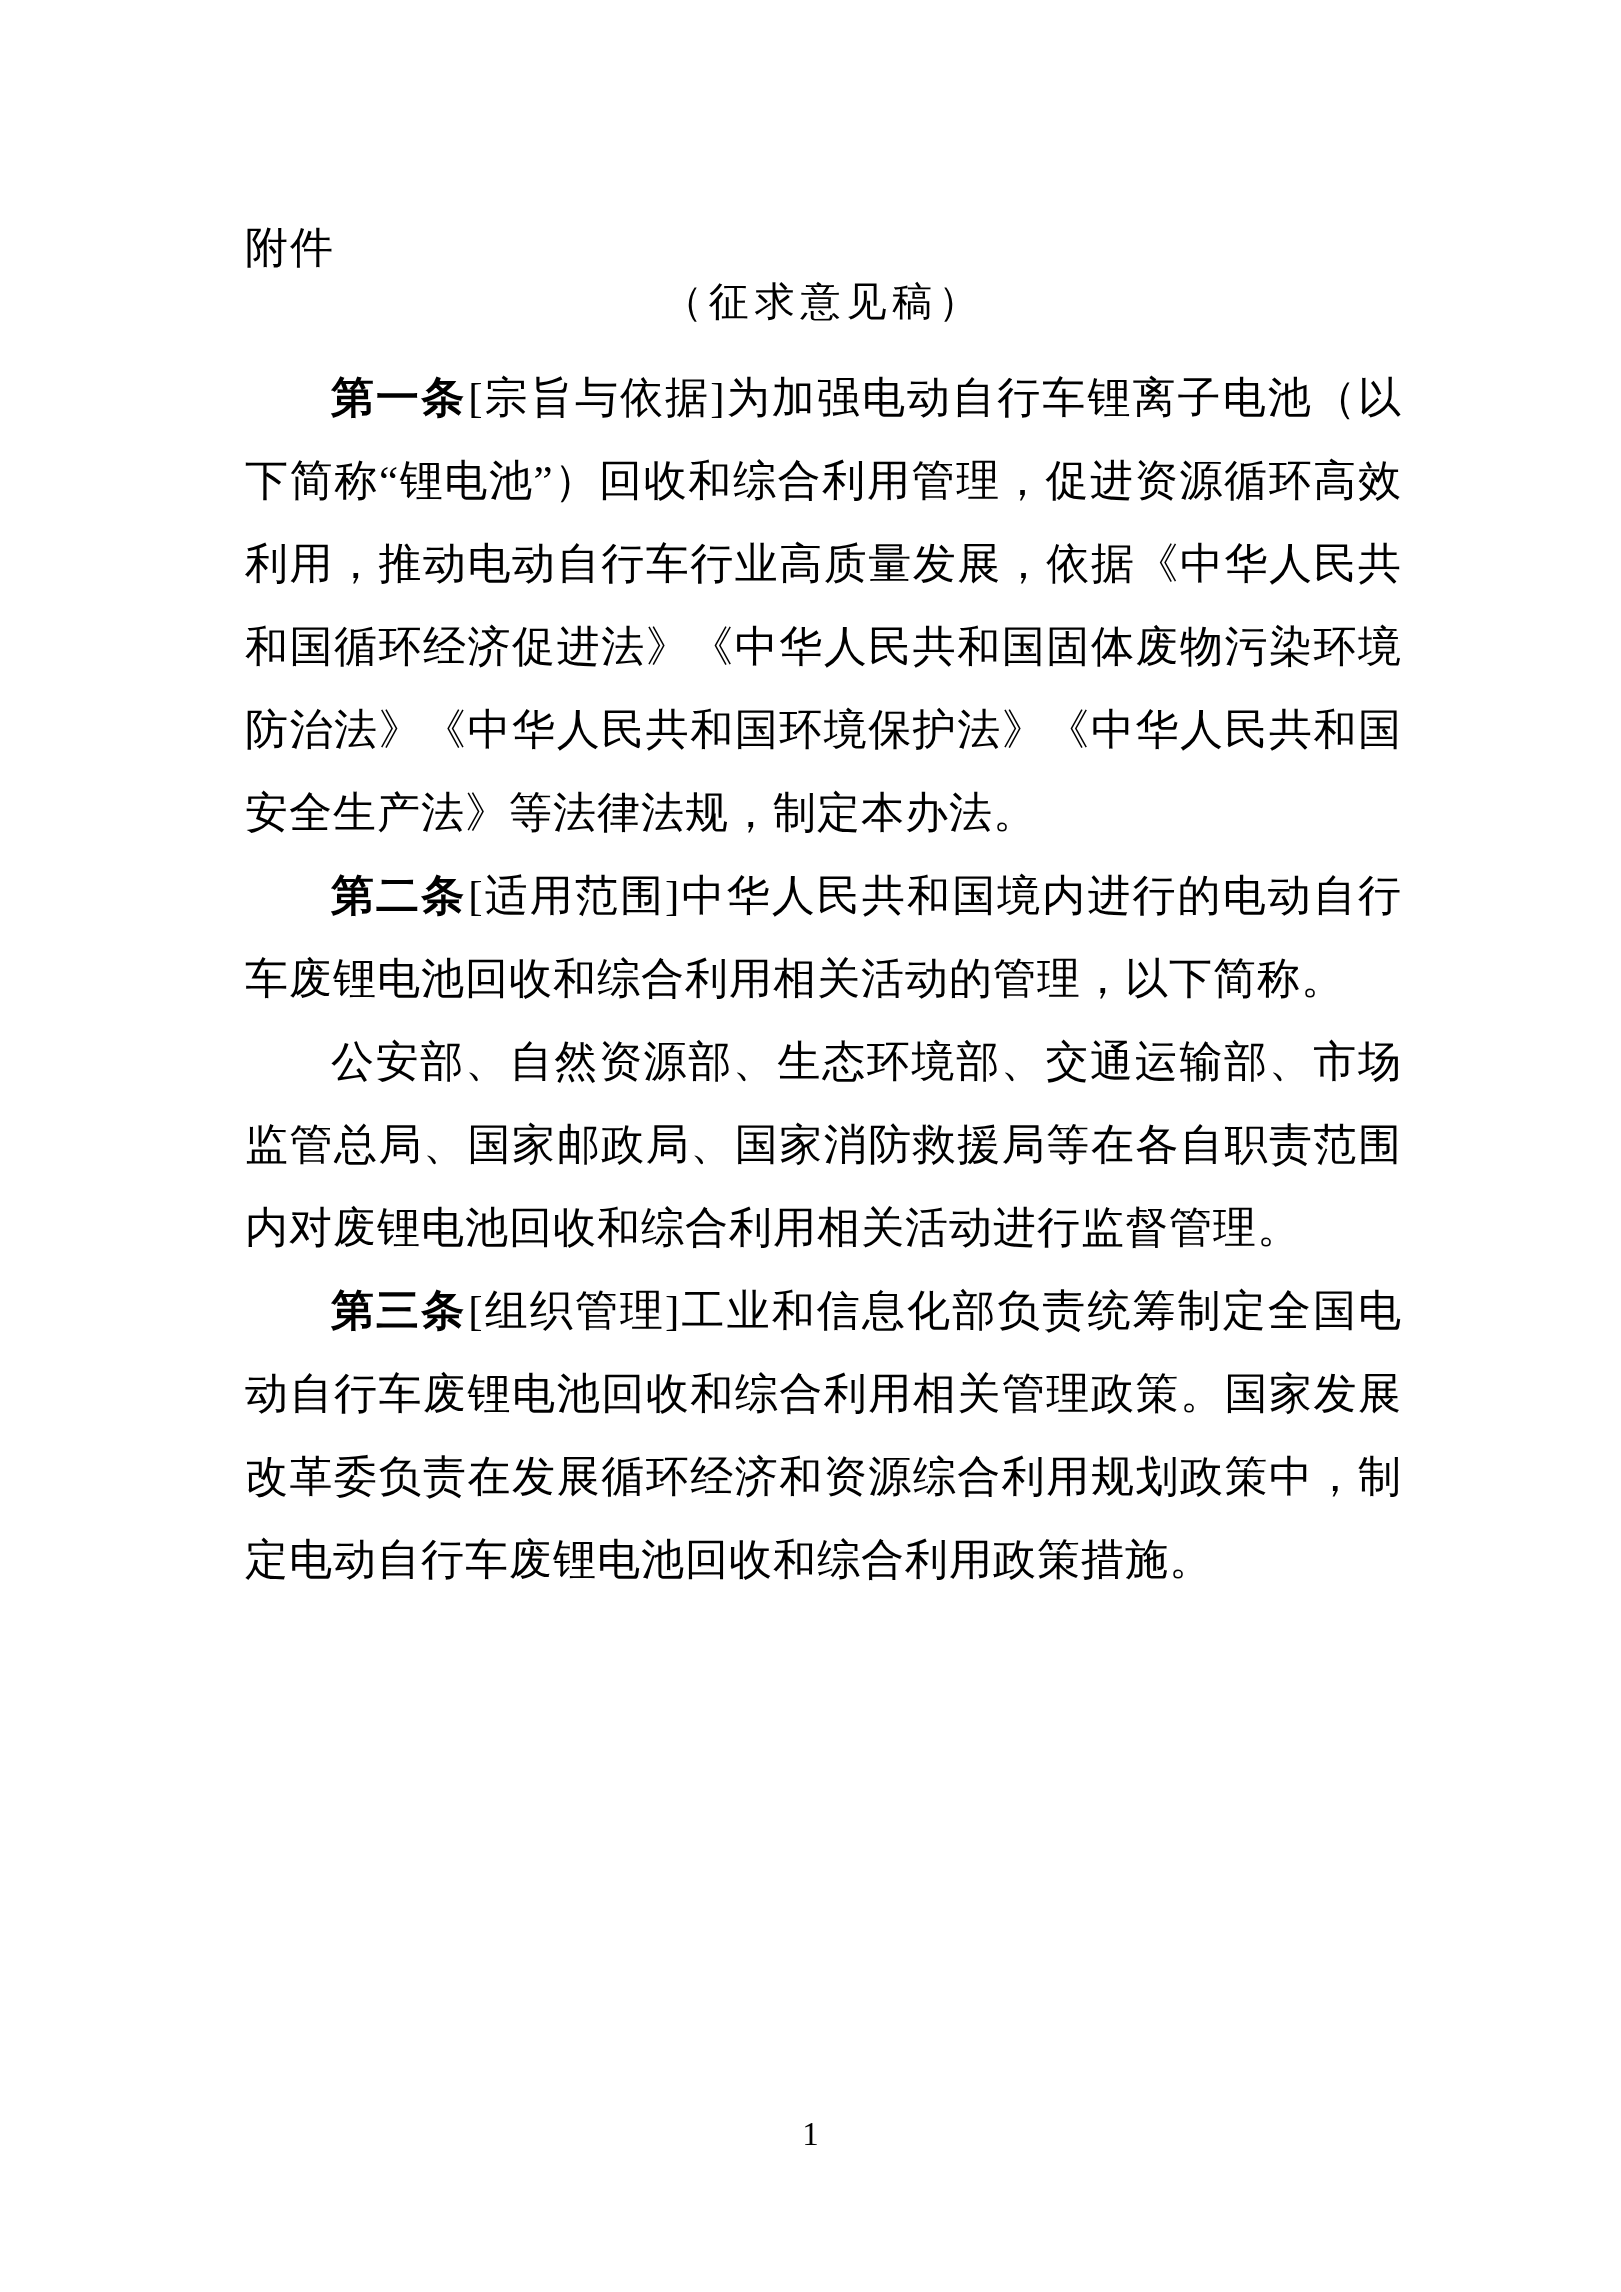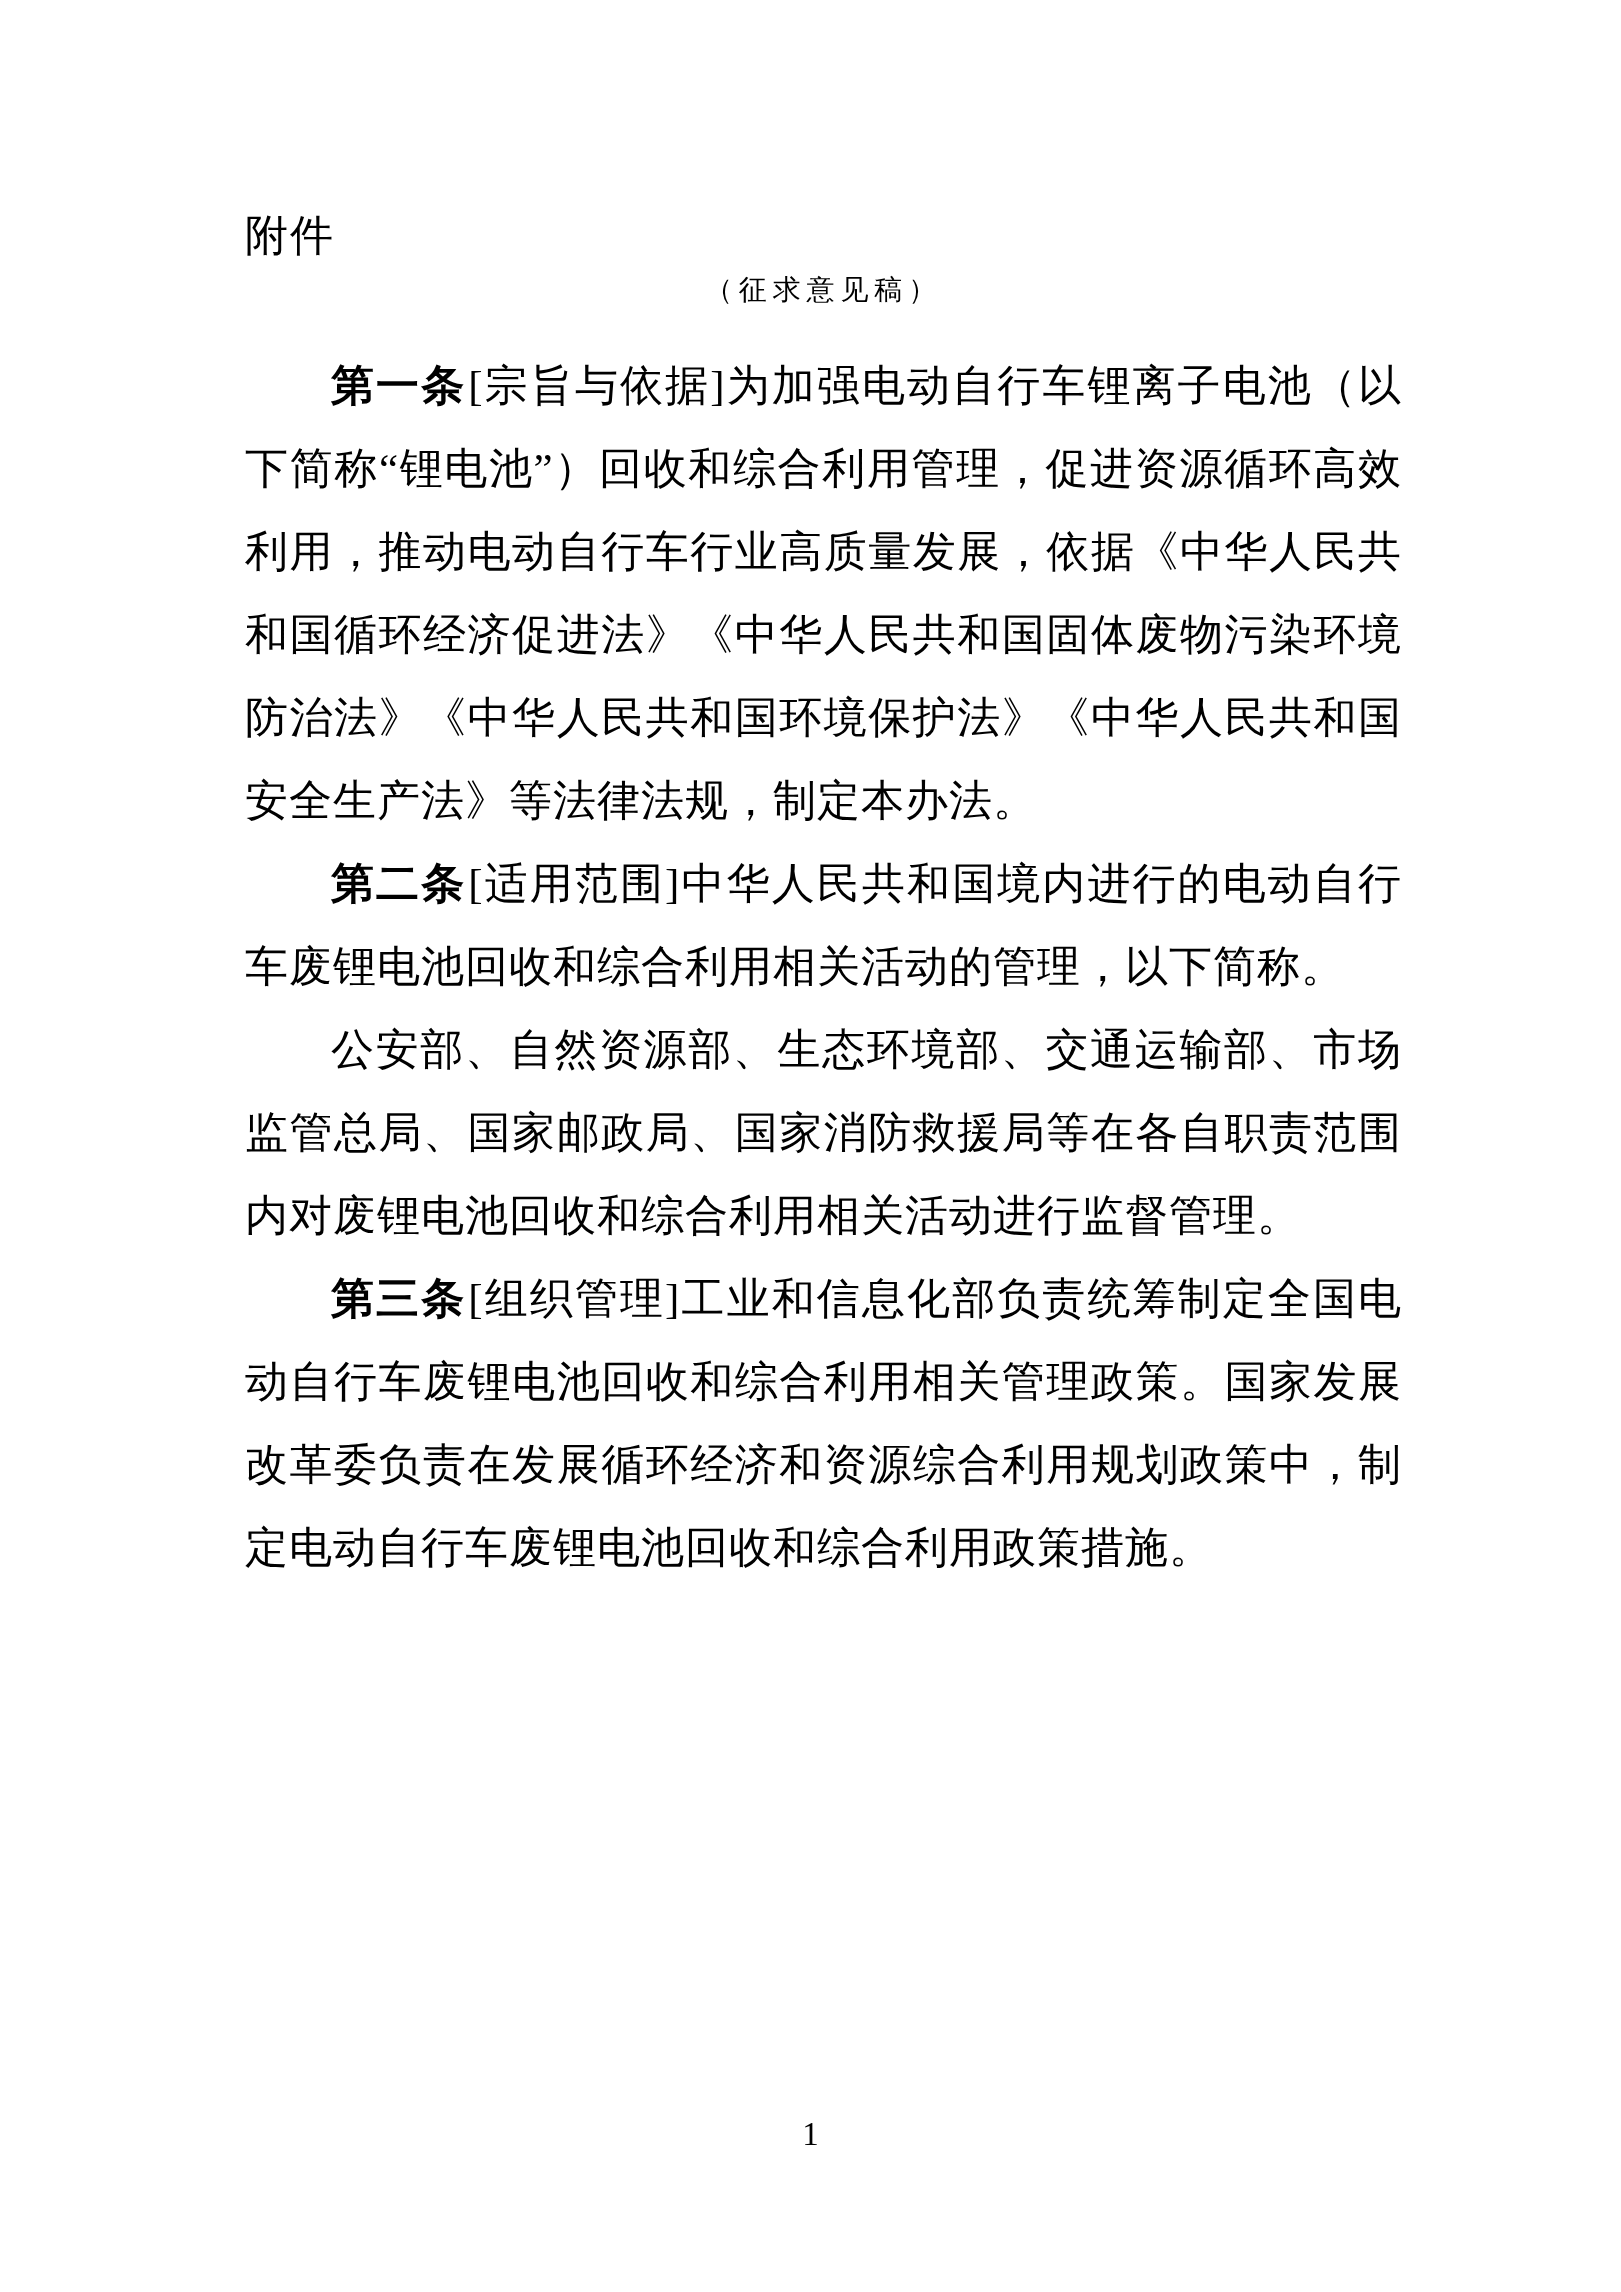--- a/index.html
+++ b/index.html
@@ -8,40 +8,40 @@
     height: 2293px;
     background: #ffffff;
     color: #000000;
     position: relative;
     overflow: hidden;
     font-family: "Liberation Serif", "DejaVu Serif", serif;
   }
   .page-content {
     position: absolute;
     left: 245px;
-    top: 0;
+    top: 12px;
     width: 1157px;
   }
   .attachment-label {
     margin-top: 211px;
     font-size: 43px;
     line-height: 49px;
     font-family: "Liberation Sans", "DejaVu Sans", sans-serif;
     letter-spacing: 2px;
   }
   .doc-title {
     margin-top: 74px;
     font-size: 59px;
     line-height: 78px;
     font-weight: bold;
     text-align: center;
     letter-spacing: 2px;
   }
   .doc-subtitle {
-    font-size: 28px;
+    font-size: 40px;
     line-height: 59px;
     text-align: center;
     letter-spacing: 5.9px;
   }
   .chapter-heading {
     margin-top: 127px;
     font-size: 43px;
     line-height: 49px;
     font-weight: bold;
     text-align: center;

